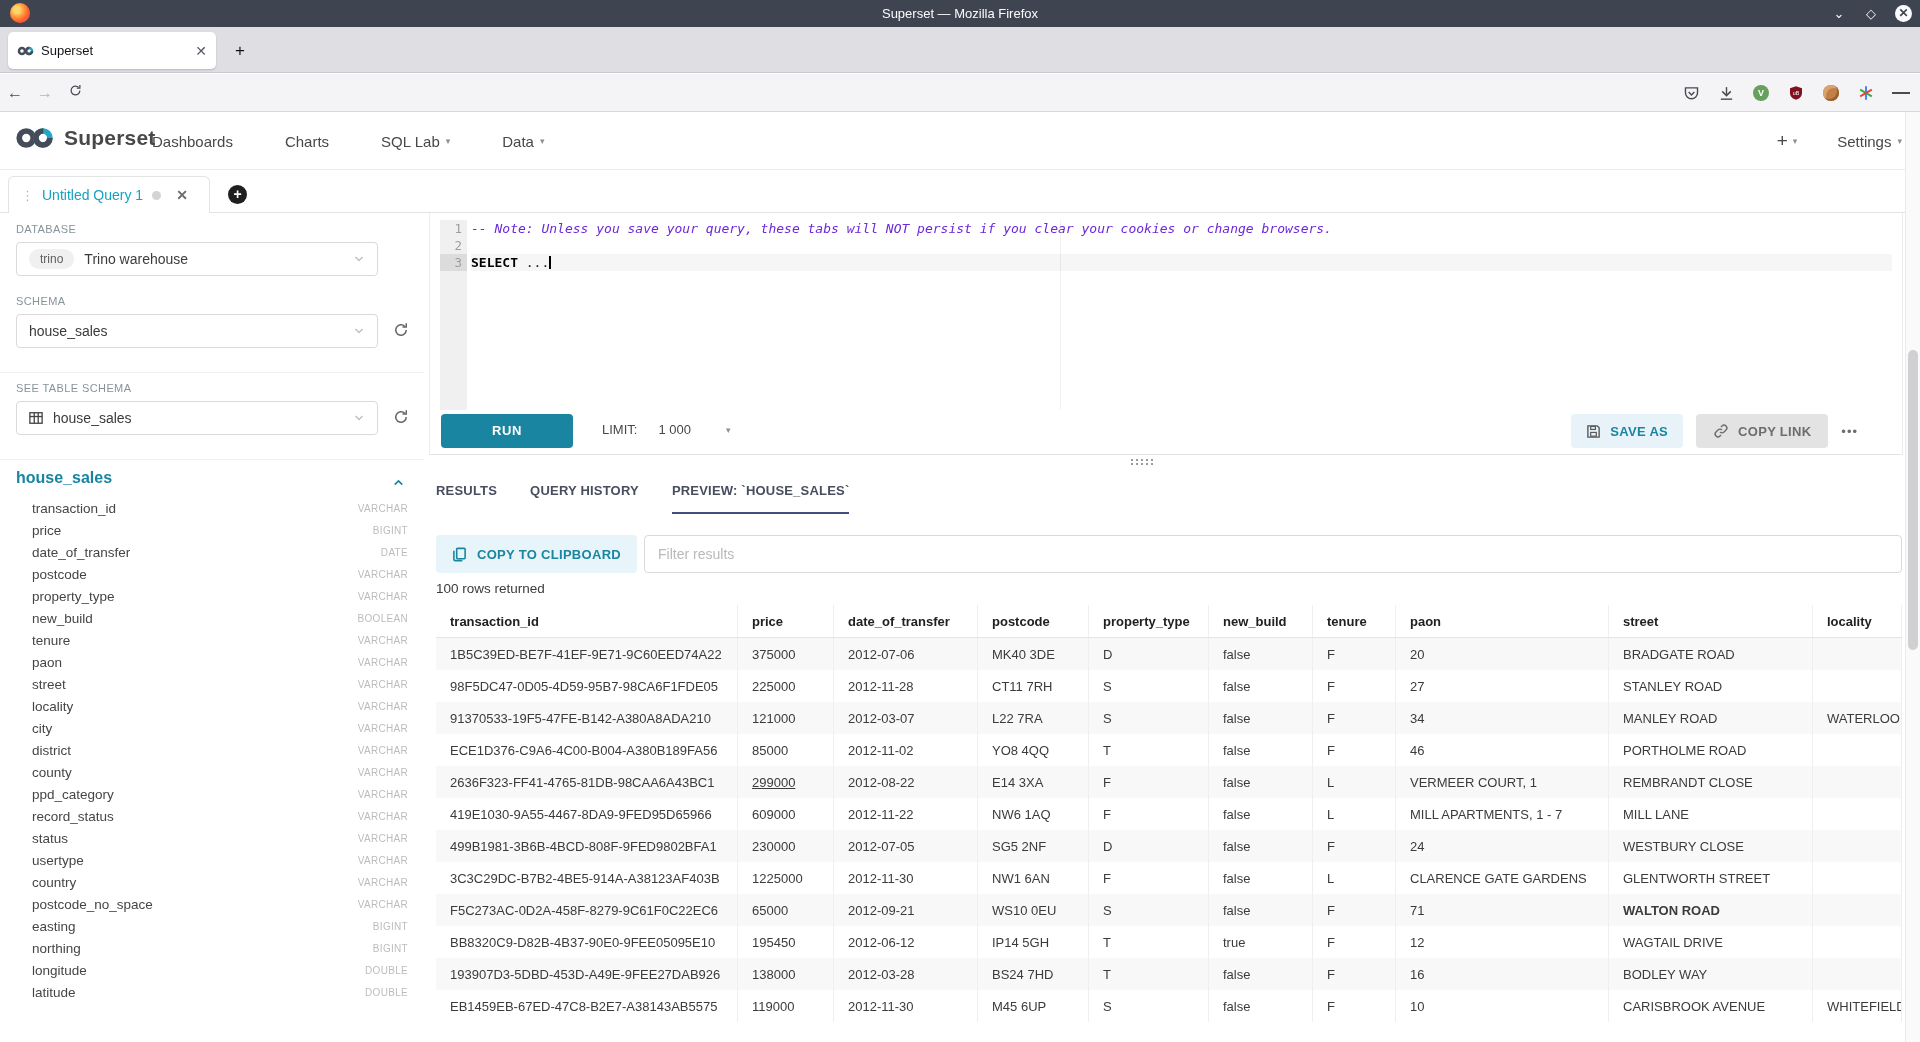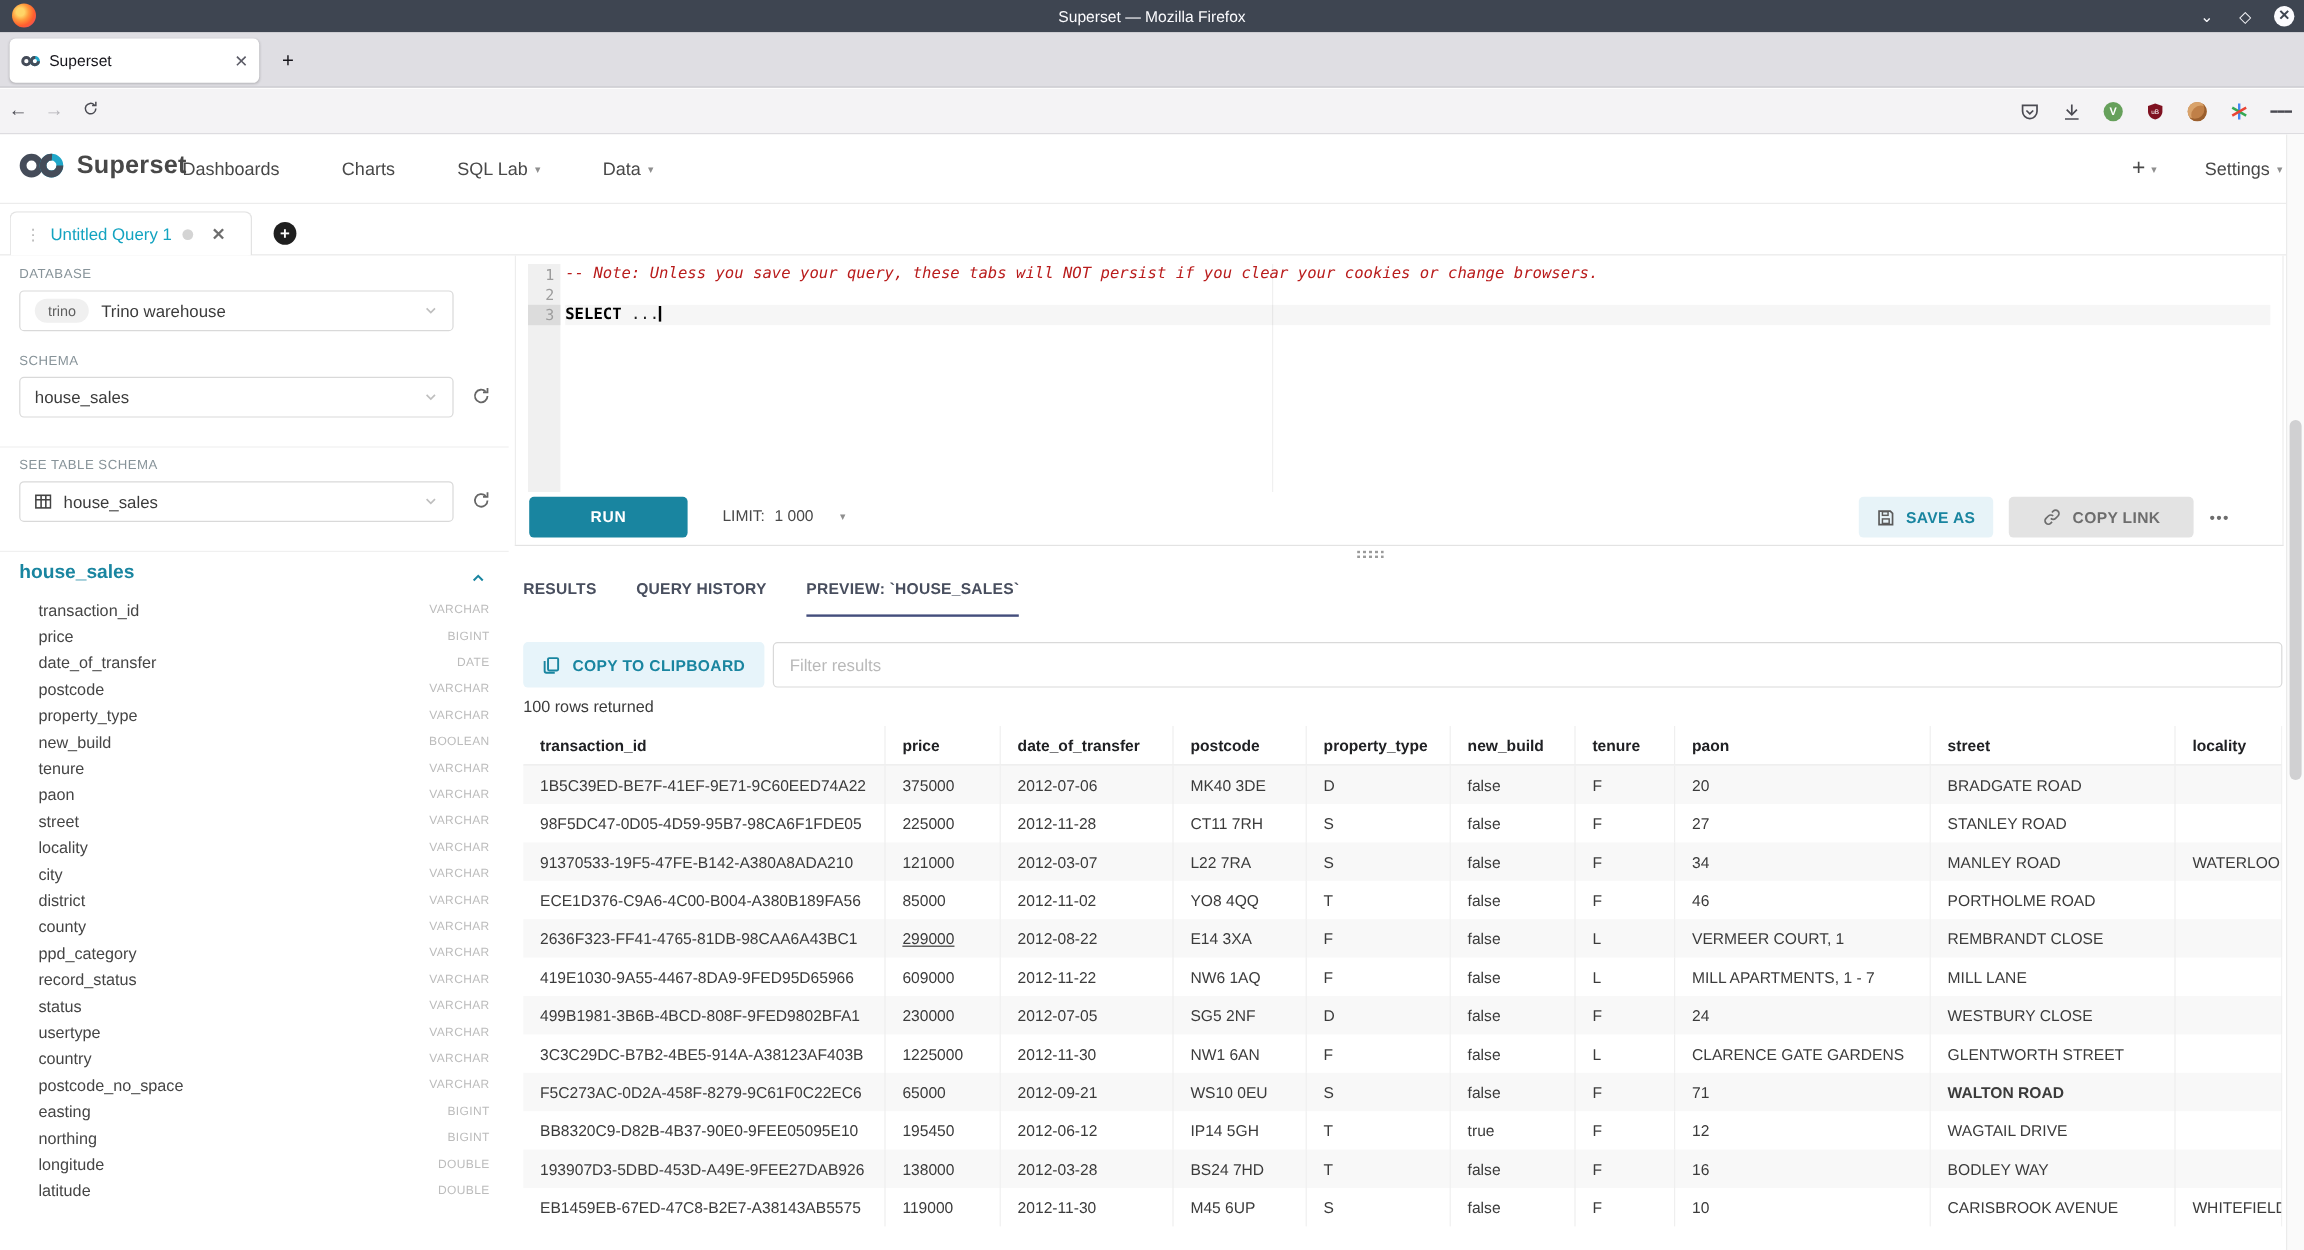--- a/index.html
+++ b/index.html
@@ -88,33 +88,33 @@
                  border-right:1px solid #ededed; border-bottom:1px solid #e3e3e3; }
   .editor { position:absolute; left:10px; top:7px; right:10px; height:190px; background:#fff;
             font-family:"DejaVu Sans Mono", monospace; font-size:13px; }
   .gutter { position:absolute; left:0; top:0; width:27px; height:100%; background:#f0f0f0; }
   .gut-num { height:17px; line-height:17px; text-align:right; padding-right:5px; color:#9d9d9d; font-size:12.5px; }
   .gut-num.active { background:#dcdcdc; }
   .print-margin { position:absolute; left:620px; top:0; width:1px; height:100%; background:#f0f0f0; }
   .ed-lines { position:absolute; left:31px; top:0; right:0; }
   .ed-line { height:17px; line-height:17px; white-space:pre; color:#1f1f1f; }
   .ed-line.active-line { background:rgba(0,0,0,.035); }
-  .ed-comment { color:#b91c1c; font-style:italic; }
+  .ed-comment { color:#6d28d9; font-style:italic; }
   .kw { font-weight:bold; color:#000; }
   .cursor { display:inline-block; width:1.5px; height:13px; background:#000; vertical-align:-2px; }
 
   .ed-toolbar { position:absolute; left:0; bottom:0; width:100%; height:44px; }
   .run-btn { position:absolute; left:11px; top:4px; width:132px; height:34px; background:#1985a0; border-radius:4px;
              color:#fff; font-size:13px; font-weight:bold; letter-spacing:.6px; text-align:center; line-height:34px; }
-  .limit { position:absolute; left:172px; top:12px; font-size:13px; color:#484848; display:flex; gap:8px; align-items:center; }
+  .limit { position:absolute; left:172px; top:12px; font-size:13px; color:#484848; display:flex; gap:21px; align-items:center; }
   .limit .caret { margin-left:14px; }
   .savebar { position:absolute; right:44px; top:4px; display:flex; align-items:center; gap:13px; }
   .btn-saveas { height:34px; background:#e7f3f8; border-radius:4px; padding:0 15px; display:flex; align-items:center; gap:9px;
                 color:#1985a0; font-size:13px; font-weight:bold; letter-spacing:.3px; }
-  .btn-copylink { height:34px; background:#e3e3e3; border-radius:4px; padding:0 28px; display:flex; align-items:center; gap:9px;
+  .btn-copylink { height:34px; background:#e3e3e3; border-radius:4px; padding:0 17px; display:flex; align-items:center; gap:9px;
                   color:#6d6d6d; font-size:13px; font-weight:bold; letter-spacing:.3px; }
   .btn-more { color:#6d6d6d; font-size:13px; letter-spacing:1px; }
 
   .splitter-grip { position:absolute; left:707px; top:246px; width:22px; height:8px; }
   .splitter-grip div { height:2px; margin-bottom:2px; background:repeating-linear-gradient(90deg,#9a9a9a 0 2px,transparent 2px 5px); }
 
   
   .res-tabs { position:absolute; left:12px; top:270px; display:flex; gap:33px; }
   .res-tab { font-size:13px; font-weight:600; color:#484e5e; letter-spacing:.2px; padding-bottom:14px; }
   .res-tab.active { border-bottom:2.5px solid #444e7c; }

